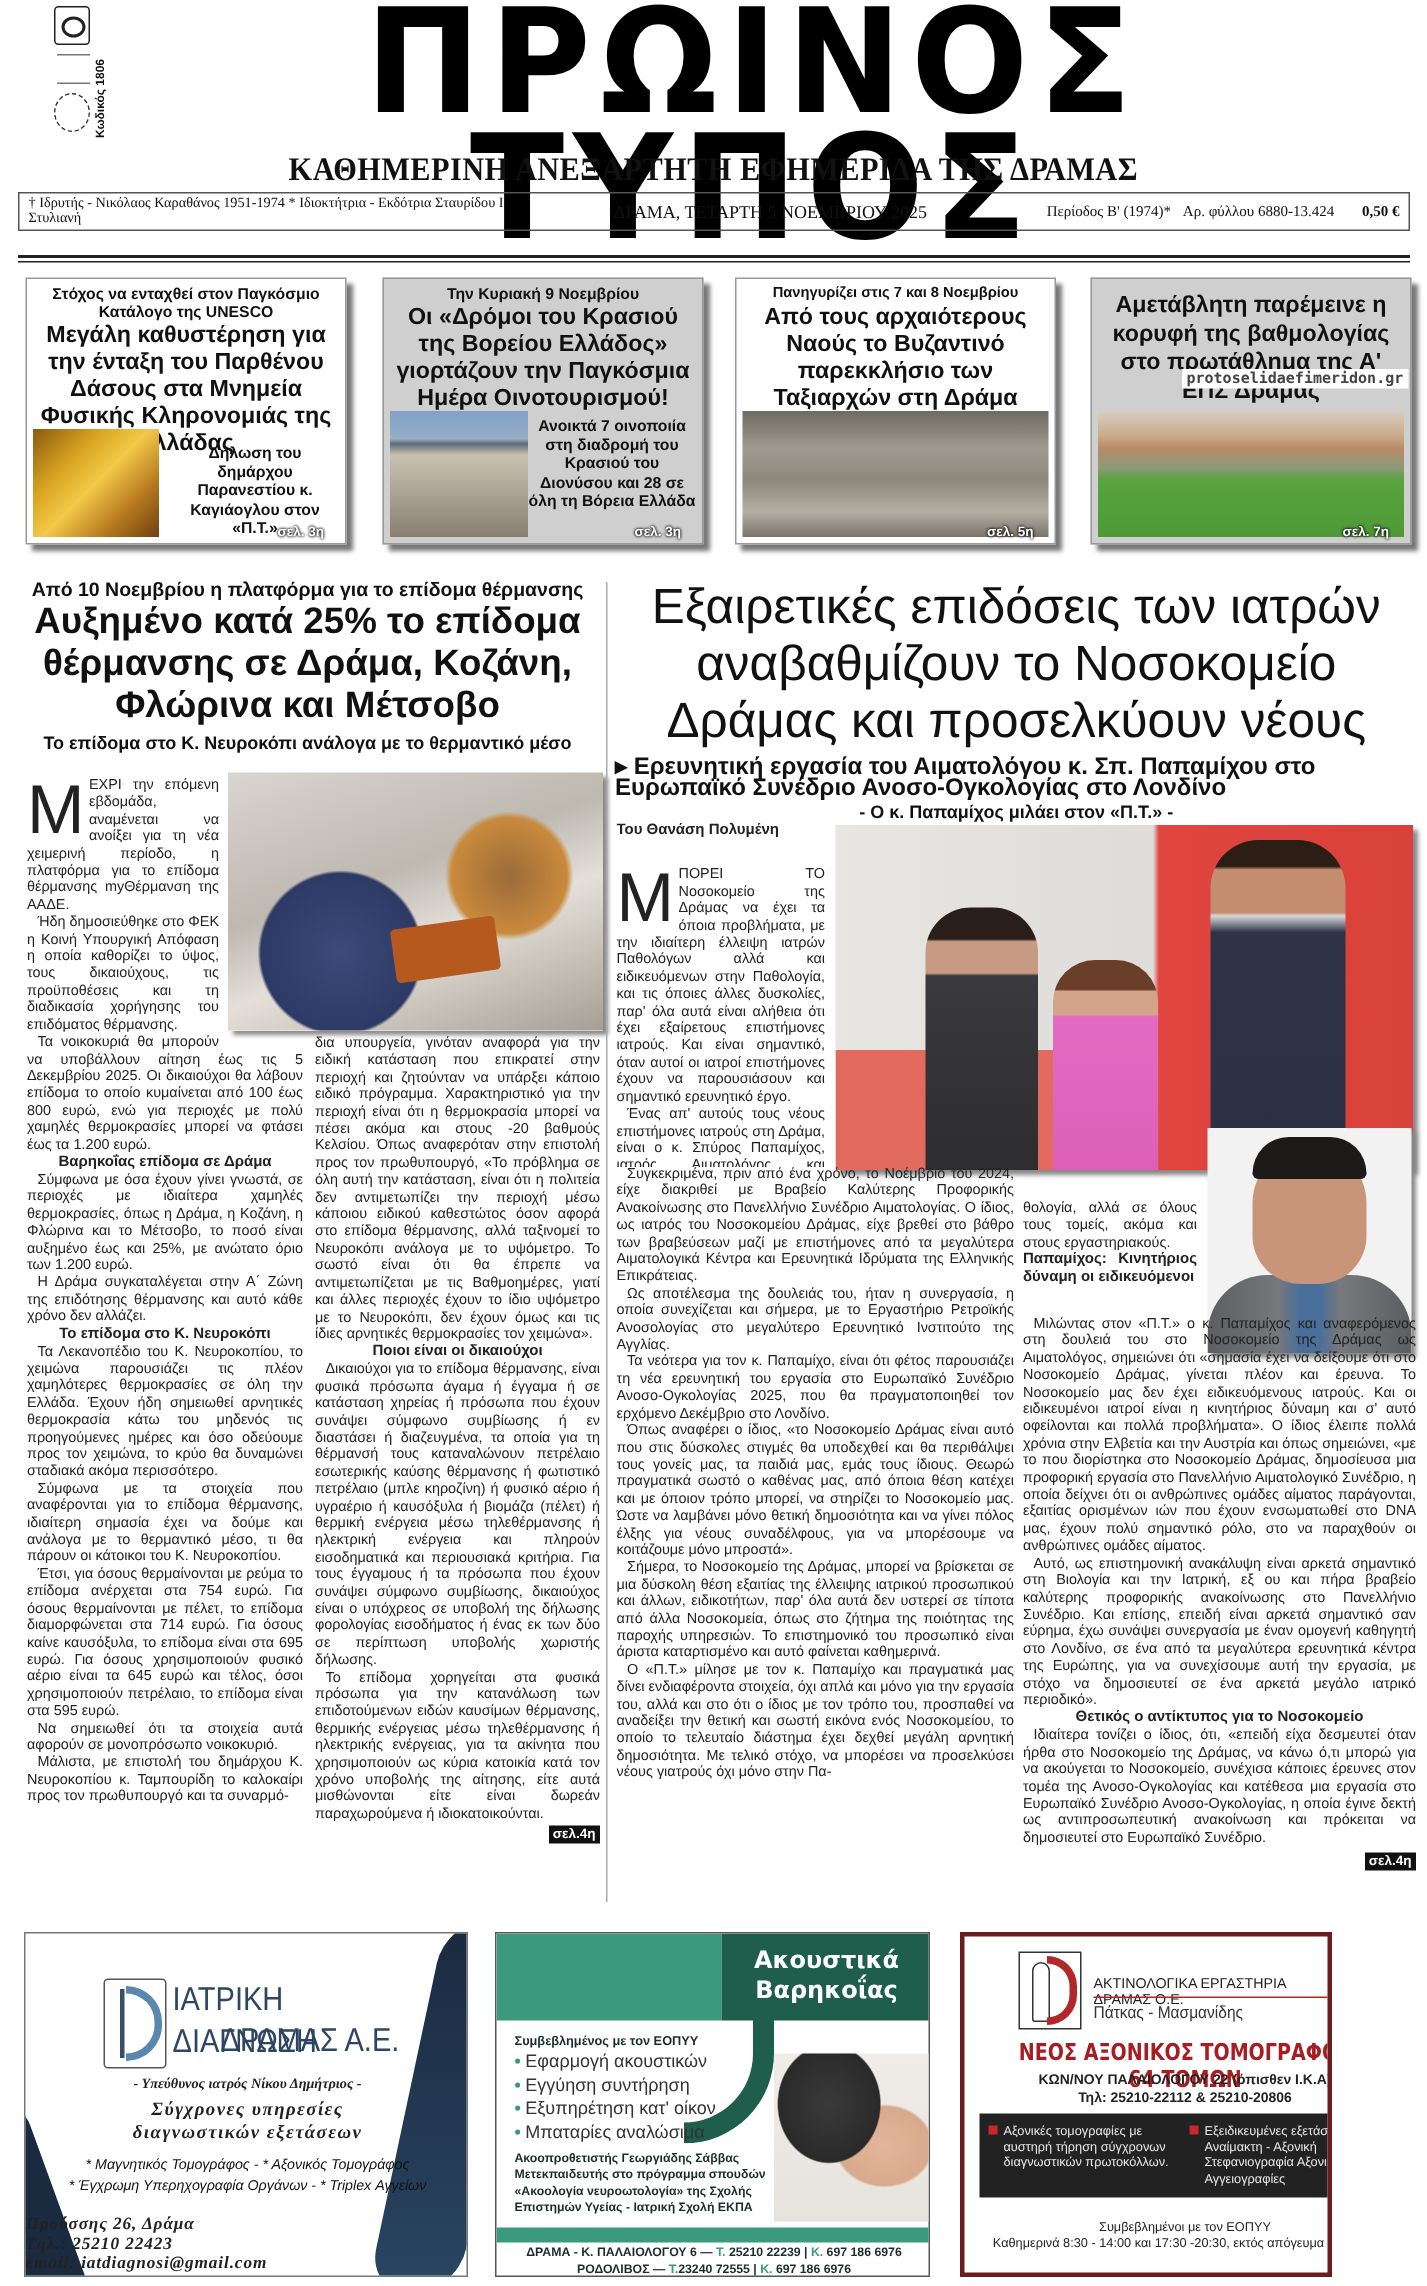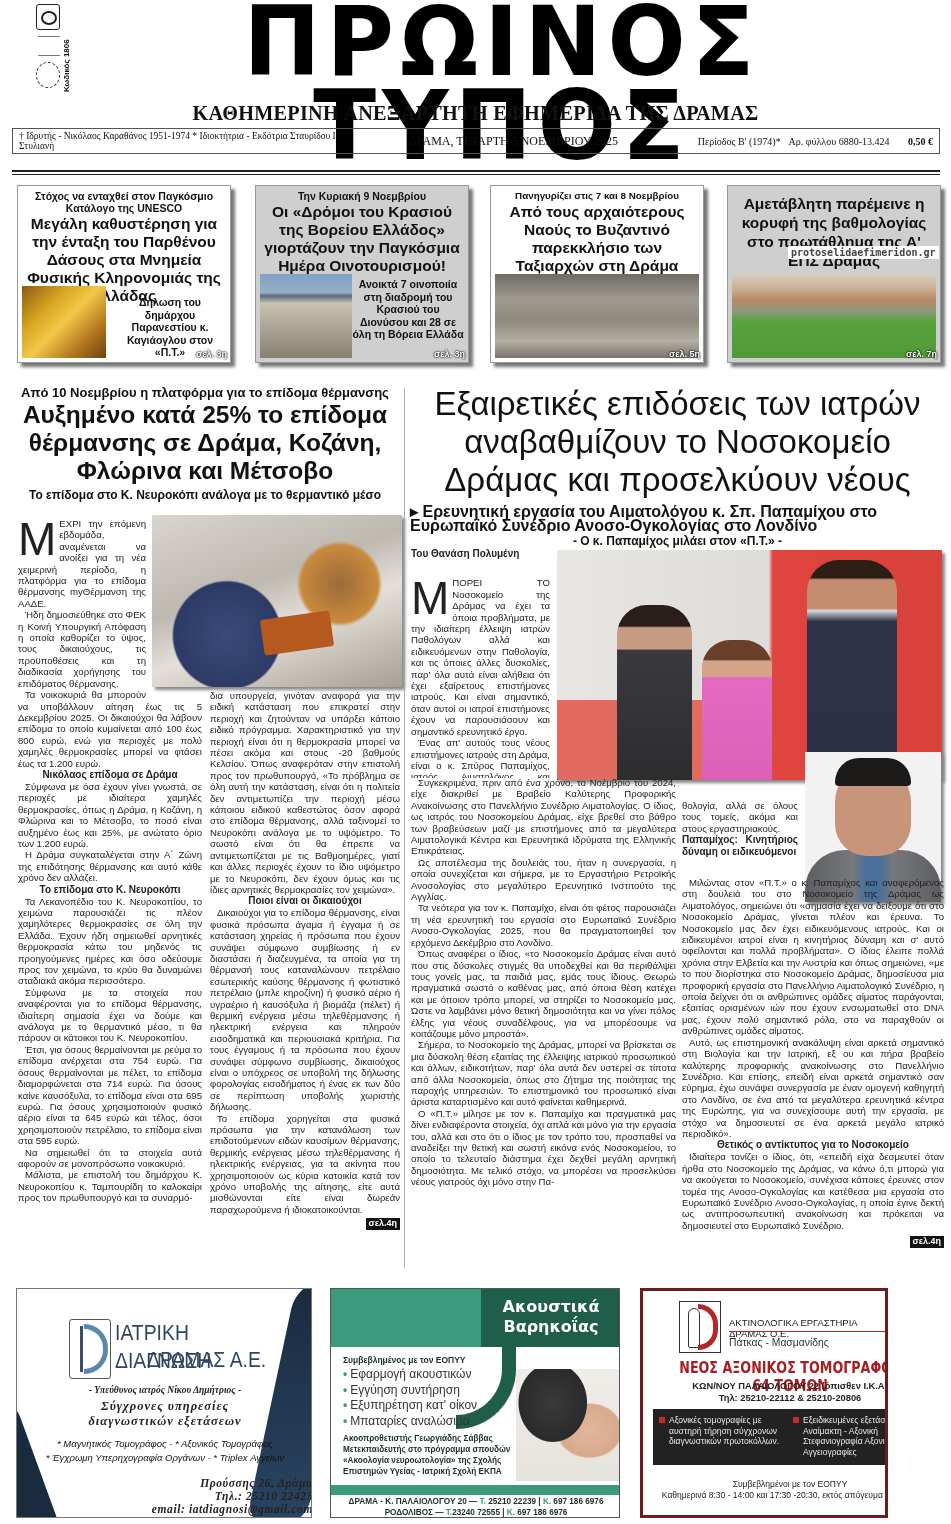--- a/index.html
+++ b/index.html
@@ -25,21 +25,21 @@
   .double-rule { position: absolute; left: 12px; top: 170px; width: 928px; height: 5px; border-top: 2px solid #222; border-bottom: 1px solid #222; }
 
   
   .teaser { position: absolute; top: 185px; width: 214px; height: 178px; border: 1px solid #999; box-shadow: 4px 4px 3px #777; overflow: hidden; }
   .teaser.white { background: #fff; }
   .teaser.gray { background: #cfcfcf; }
   .teaser .kicker { text-align: center; font-size: 10.5px; font-weight: bold; margin-top: 4px; line-height: 12px; padding: 0 4px; }
   .teaser .head { text-align: center; font-size: 15.5px; font-weight: bold; line-height: 18px; padding: 0 3px; margin-top: 1px; }
   .teaser .photo { position: absolute; left: 4px; bottom: 4px; }
   .teaser .aside { position: absolute; right: 4px; text-align: center; font-size: 10.5px; font-weight: bold; line-height: 12.5px; }
-  .teaser .pageref { position: absolute; right: 3px; bottom: 3px; font-size: 9px; font-weight: bold; color: #fff; text-shadow: 0 0 2px #000, 0 0 2px #000; }
+  .teaser .pageref { position: absolute; right: 14px; bottom: 3px; font-size: 9px; font-weight: bold; color: #fff; text-shadow: 0 0 2px #000, 0 0 2px #000; }
   .teaser.white .pageref { color: #fff; }
   .forest { background: linear-gradient(135deg, #8a5a12 0%, #d9a520 30%, #f2c94a 50%, #b7791f 75%, #6b4210 100%); }
   .hikers { background: linear-gradient(180deg, #7fa2c7 0%, #98aec6 22%, #5d6a7a 26%, #c9c2b0 35%, #b0a89a 60%, #8a7f70 100%); }
   .chapel { background: linear-gradient(180deg, #6f6a62 0%, #a09a90 30%, #8d877c 55%, #b5aea3 80%, #7a736a 100%); }
   .football { background: linear-gradient(180deg, #d7cfc1 0%, #c9a98a 20%, #b98a65 30%, #8a9a7a 45%, #5aa33f 55%, #4e9a36 100%); }
   .watermark { position: absolute; left: 60px; top: 60px; background: #fff; font-family: "DejaVu Sans Mono", monospace; font-size: 10px; font-weight: bold; color: #444; padding: 1px 3px; }
 
   
   .col-divider { position: absolute; left: 404px; top: 388px; width: 1px; height: 880px; background: #aaa; }
   .left-art { position: absolute; left: 12px; top: 385px; width: 386px; }
@@ -87,21 +87,21 @@
   .ad1 .swoosh-r { position: absolute; right: -20px; top: -10px; width: 60px; height: 250px; background: linear-gradient(180deg, #1a2a3f, #2a4563); transform: skewX(-12deg); border-radius: 30px; }
   .ad1 .swoosh-l { position: absolute; left: -25px; bottom: -40px; width: 50px; height: 160px; background: #1a2a3f; transform: skewX(20deg); border-radius: 20px; }
   .ad1 .logo-box { position: absolute; left: 52px; top: 30px; width: 42px; height: 60px; border: 1.5px solid #555; border-radius: 3px; }
   .ad1 .logo-box .rod { position: absolute; left: 10px; top: 6px; width: 3px; height: 46px; background: #3a4e66; }
   .ad1 .logo-box .arc { position: absolute; left: 14px; top: 4px; width: 24px; height: 50px; border: 5px solid #5a87ac; border-left: none; border-radius: 0 30px 30px 0; }
   .ad1 .brand { position: absolute; left: 98px; top: 30px; font-size: 22px; line-height: 28px; color: #2e4661; font-weight: 500; transform: scaleX(0.88); transform-origin: left; }
   .ad1 .brand2 { position: absolute; left: 130px; top: 57px; font-size: 22px; line-height: 28px; color: #2e4661; transform: scaleX(0.88); transform-origin: left; }
   .ad1 .resp { position: absolute; left: 0; width: 296px; top: 96px; text-align: center; font-family: "Liberation Serif", serif; font-style: italic; font-weight: bold; font-size: 9.5px; color: #222; }
   .ad1 .svc { position: absolute; left: 0; width: 296px; top: 110px; text-align: center; font-family: "Liberation Serif", serif; font-style: italic; font-weight: bold; font-size: 12.5px; color: #222; letter-spacing: 1px; line-height: 15px; }
   .ad1 .list { position: absolute; left: 0; width: 296px; top: 148px; text-align: center; font-style: italic; font-size: 9.5px; line-height: 14px; color: #111; }
-  .ad1 .contact { position: absolute; left: 0; width: 296px; top: 188px; text-align: right; font-family: "Liberation Serif", serif; font-style: italic; font-weight: bold; font-size: 11.5px; line-height: 13px; color: #222; letter-spacing: 0.6px; }
+  .ad1 .contact { position: absolute; left: 0; width: 296px; top: 188px; text-align: left; font-family: "Liberation Serif", serif; font-style: italic; font-weight: bold; font-size: 11.5px; line-height: 13px; color: #222; letter-spacing: 0.6px; }
 
   .ad2 { left: 330px; width: 290px; border: 1px solid #555; background: #fff; }
   .ad2 .top-left { position: absolute; left: 0; top: 0; width: 150px; height: 58px; background: #3a9a7b; }
   .ad2 .top-right { position: absolute; left: 150px; top: 0; width: 140px; height: 58px; background: #1f5e4a; }
   .ad2 .logo { position: absolute; left: 14px; top: 14px; font-size: 18px; color: #fff; font-weight: bold; font-family: "DejaVu Sans", sans-serif; }
   .ad2 .title { position: absolute; left: 150px; top: 8px; width: 140px; text-align: center; font-family: "DejaVu Sans", sans-serif; font-weight: bold; color: #fff; font-size: 16px; line-height: 20px; }
   .ad2 .curve { position: absolute; left: 125px; top: 30px; width: 60px; height: 110px; border: 14px solid #1f5e4a; border-left: none; border-top: none; border-radius: 0 0 60px 0; }
   .ad2 .contract { position: absolute; left: 12px; top: 66px; font-size: 8.5px; font-weight: bold; color: #1a2d2a; }
   .ad2 .bullets { position: absolute; left: 12px; top: 78px; font-size: 12px; line-height: 15.5px; color: #333; }
   .ad2 .bullets span.dot { color: #3a9a7b; font-weight: bold; margin-right: 3px; }
@@ -184,21 +184,21 @@
 </div>
 
 <div class="heater-photo"></div>
 
 <div class="lcol1 body-text">
   <div class="wrap-spacer"></div>
   <span class="dropcap">Μ</span>
   <p style="text-indent:0">ΕΧΡΙ την επόμενη εβδομάδα, αναμένεται να ανοίξει για τη νέα χειμερινή περίοδο, η πλατφόρμα για το επίδομα θέρμανσης myΘέρμανση της ΑΑΔΕ.</p>
   <p>Ήδη δημοσιεύθηκε στο ΦΕΚ η Κοινή Υπουργική Απόφαση η οποία καθορίζει το ύψος, τους δικαιούχους, τις προϋποθέσεις και τη διαδικασία χορήγησης του επιδόματος θέρμανσης.</p>
   <p>Τα νοικοκυριά θα μπορούν να υποβάλλουν αίτηση έως τις 5 Δεκεμβρίου 2025. Οι δικαιούχοι θα λάβουν επίδομα το οποίο κυμαίνεται από 100 έως 800 ευρώ, ενώ για περιοχές με πολύ χαμηλές θερμοκρασίες μπορεί να φτάσει έως τα 1.200 ευρώ.</p>
-  <h4>Νικόλαος επίδομα σε Δράμα</h4>
+  <h4>Βαρηκοΐας επίδομα σε Δράμα</h4>
   <p>Σύμφωνα με όσα έχουν γίνει γνωστά, σε περιοχές με ιδιαίτερα χαμηλές θερμοκρασίες, όπως η Δράμα, η Κοζάνη, η Φλώρινα και το Μέτσοβο, το ποσό είναι αυξημένο έως και 25%, με ανώτατο όριο των 1.200 ευρώ.</p>
   <p>Η Δράμα συγκαταλέγεται στην Α΄ Ζώνη της επιδότησης θέρμανσης και αυτό κάθε χρόνο δεν αλλάζει.</p>
   <h4>Το επίδομα στο Κ. Νευροκόπι</h4>
   <p>Τα Λεκανοπέδιο του Κ. Νευροκοπίου, το χειμώνα παρουσιάζει τις πλέον χαμηλότερες θερμοκρασίες σε όλη την Ελλάδα. Έχουν ήδη σημειωθεί αρνητικές θερμοκρασία κάτω του μηδενός τις προηγούμενες ημέρες και όσο οδεύουμε προς τον χειμώνα, το κρύο θα δυναμώνει σταδιακά ακόμα περισσότερο.</p>
   <p>Σύμφωνα με τα στοιχεία που αναφέρονται για το επίδομα θέρμανσης, ιδιαίτερη σημασία έχει να δούμε και ανάλογα με το θερμαντικό μέσο, τι θα πάρουν οι κάτοικοι του Κ. Νευροκοπίου.</p>
   <p>Έτσι, για όσους θερμαίνονται με ρεύμα το επίδομα ανέρχεται στα 754 ευρώ. Για όσους θερμαίνονται με πέλετ, το επίδομα διαμορφώνεται στα 714 ευρώ. Για όσους καίνε καυσόξυλα, το επίδομα είναι στα 695 ευρώ. Για όσους χρησιμοποιούν φυσικό αέριο είναι τα 645 ευρώ και τέλος, όσοι χρησιμοποιούν πετρέλαιο, το επίδομα είναι στα 595 ευρώ.</p>
   <p>Να σημειωθεί ότι τα στοιχεία αυτά αφορούν σε μονοπρόσωπο νοικοκυριό.</p>
   <p>Μάλιστα, με επιστολή του δημάρχου Κ. Νευροκοπίου κ. Ταμπουρίδη το καλοκαίρι προς τον πρωθυπουργό και τα συναρμό-</p>
 </div>
 
@@ -303,21 +303,21 @@
   </div>
   <div class="cred">
     <div>Ακοοπροθετιστής Γεωργιάδης Σάββας</div>
     <div>Μετεκπαιδευτής στο πρόγραμμα σπουδών</div>
     <div>«Ακοολογία νευροωτολογία» της Σχολής</div>
     <div>Επιστημών Υγείας - Ιατρική Σχολή ΕΚΠΑ</div>
   </div>
   <div class="photo"></div>
   <div class="stripe"></div>
   <div class="addr">
-    <div><span>ΔΡΑΜΑ - Κ. ΠΑΛΑΙΟΛΟΓΟΥ 20 — </span><span class="hl">Τ.</span><span> 25210 22239 | </span><span class="hl">Κ.</span><span> 697 186 6976</span></div>
+    <div><span>ΔΡΑΜΑ - Κ. ΠΑΛΑΙΟΛΟΓΟΥ 6 — </span><span class="hl">Τ.</span><span> 25210 22239 | </span><span class="hl">Κ.</span><span> 697 186 6976</span></div>
     <div><span>ΡΟΔΟΛΙΒΟΣ — </span><span class="hl">Τ.</span><span>23240 72555 | </span><span class="hl">Κ.</span><span> 697 186 6976</span></div>
   </div>
 </div>
 
 <div class="ad ad3">
   <div class="logo-box">
       <div class="fig"></div>
       <div class="arc"></div>
     </div>
   <div class="firm">ΑΚΤΙΝΟΛΟΓΙΚΑ ΕΡΓΑΣΤΗΡΙΑ ΔΡΑΜΑΣ Ο.Ε.</div>

